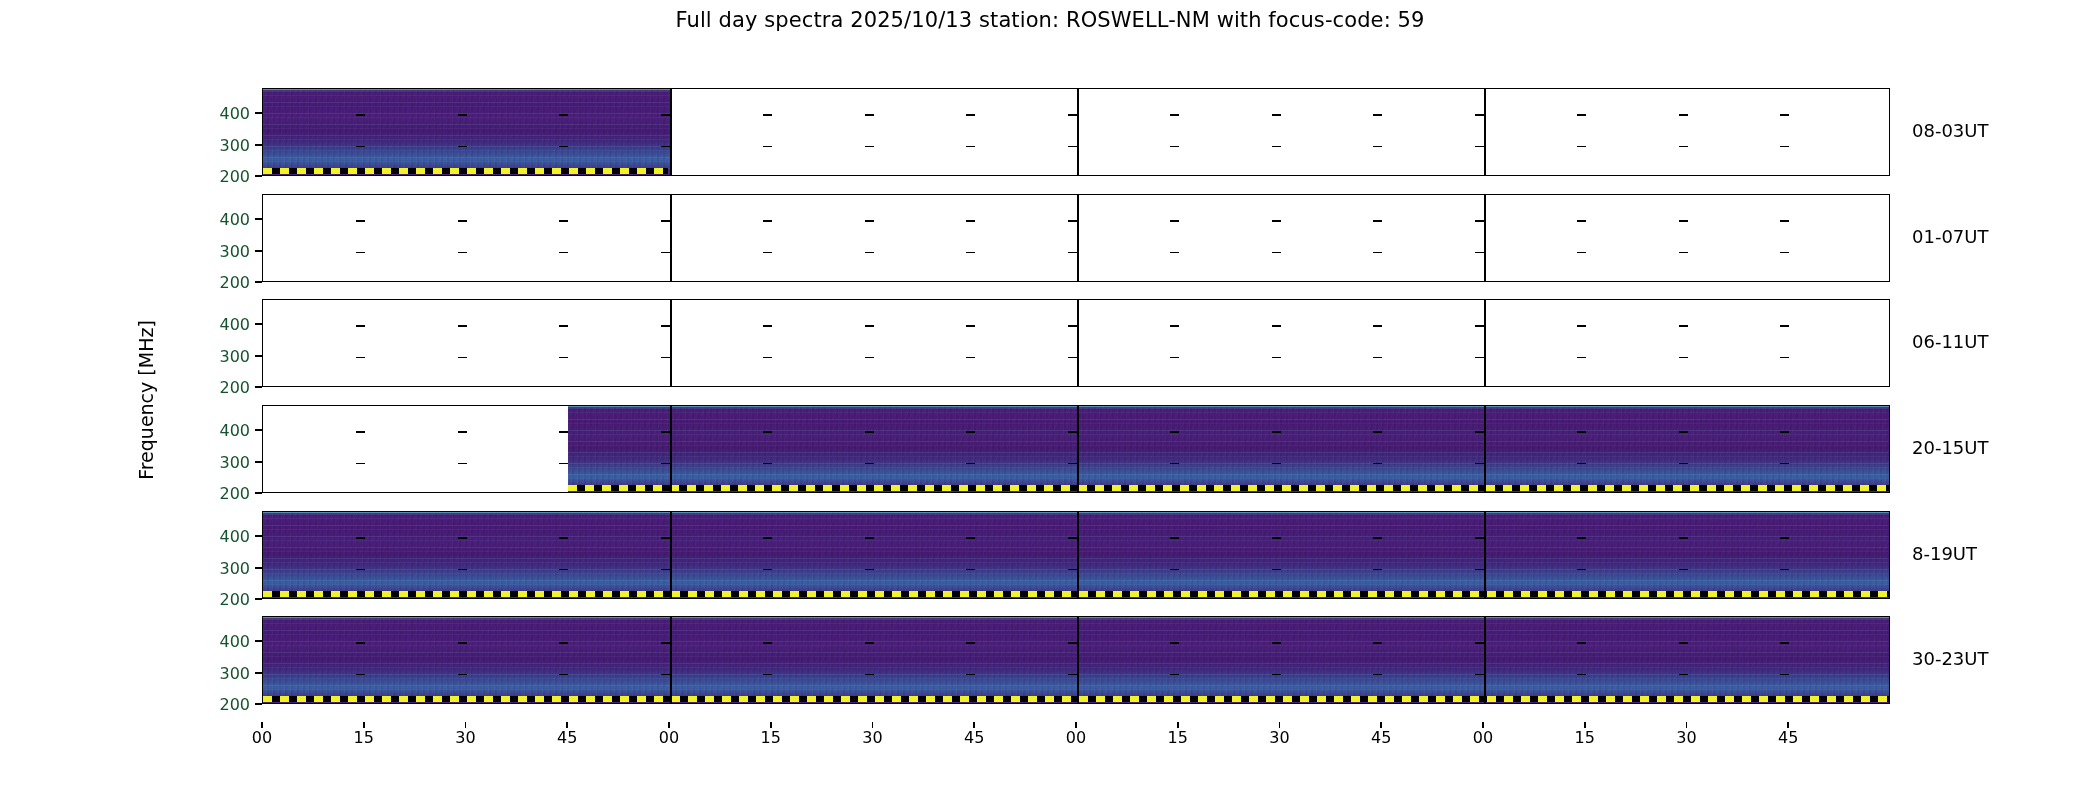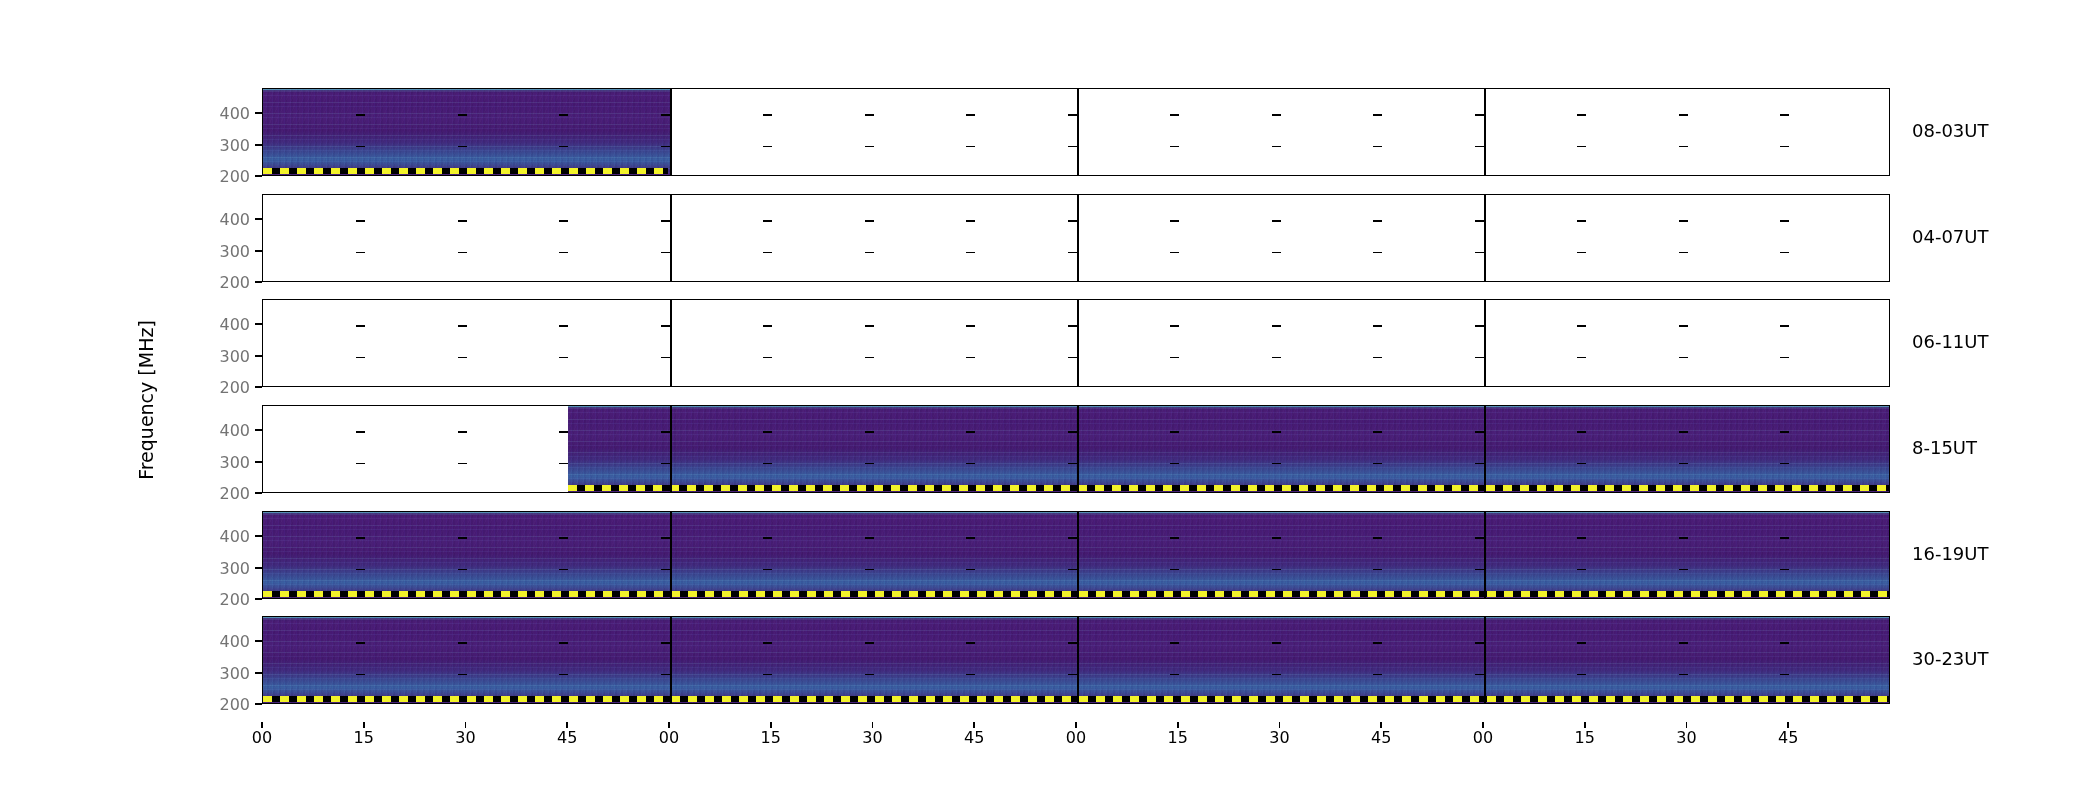--- a/index.html
+++ b/index.html
@@ -82,21 +82,21 @@
   
   .baseline{
     position:absolute; left:0; right:0; bottom:1px; height:6px;
     background-image:repeating-linear-gradient(to right,
       #f2f22a 0px, #f2f22a 9px, #000000 9px, #000000 17px);
   }
 
   
   .ylab{
     position:absolute; right:0; width:50px; text-align:right;
-    font-size:16px; color:#737373; transform:translateY(-50%);
+    font-size:16px; color:#14532d; transform:translateY(-50%);
   }
   .ytick{position:absolute; width:7px; height:1.6px; background:#000;}
 
   #ytitle{
     position:absolute; left:146px; top:400px;
     transform:translate(-50%,-50%) rotate(-90deg);
     font-size:19px; color:#000; white-space:nowrap;
   }
 
   
@@ -110,20 +110,21 @@
   .rowlab{
     position:absolute; left:1912px; font-size:18px; color:#000;
     transform:translateY(-50%); white-space:nowrap;
   }
 </style>
 </head>
 <body>
 
 <div id="root">
 
+  <div id="title">Full day spectra 2025/10/13 station: ROSWELL-NM with focus-code: 59</div>
 
   <div id="ytitle">Frequency [MHz]</div>
 
   <div id="plot">
       <div class="row" style="top: 0px; height: 88px;">
         <div class="panel">
           <div class="spec" style="left: 0px; width: 407px;"></div>
           <div class="baseline" style="left: 0px; right: 1221px;"></div>
           <div class="vgrid" style="left: 407px;"></div>
           <div class="vgrid" style="left: 814px;"></div>
@@ -420,20 +421,20 @@
       <div class="xtick" style="left: 1482.2px;"></div>
       <div class="xlab" style="left: 1584.75px;">15</div>
       <div class="xtick" style="left: 1583.95px;"></div>
       <div class="xlab" style="left: 1686.5px;">30</div>
       <div class="xtick" style="left: 1685.7px;"></div>
       <div class="xlab" style="left: 1788.25px;">45</div>
       <div class="xtick" style="left: 1787.45px;"></div>
     </div>
   <div id="rowlabels">
       <div class="rowlab" style="top: 130px;">08-03UT</div>
-      <div class="rowlab" style="top: 236px;">04-07UT</div>
+      <div class="rowlab" style="top: 236px;">01-07UT</div>
       <div class="rowlab" style="top: 341px;">06-11UT</div>
-      <div class="rowlab" style="top: 447px;">8-15UT</div>
-      <div class="rowlab" style="top: 553px;">16-19UT</div>
+      <div class="rowlab" style="top: 447px;">20-15UT</div>
+      <div class="rowlab" style="top: 553px;">8-19UT</div>
       <div class="rowlab" style="top: 658px;">30-23UT</div>
     </div>
 
 </div>
 
 </body></html>

